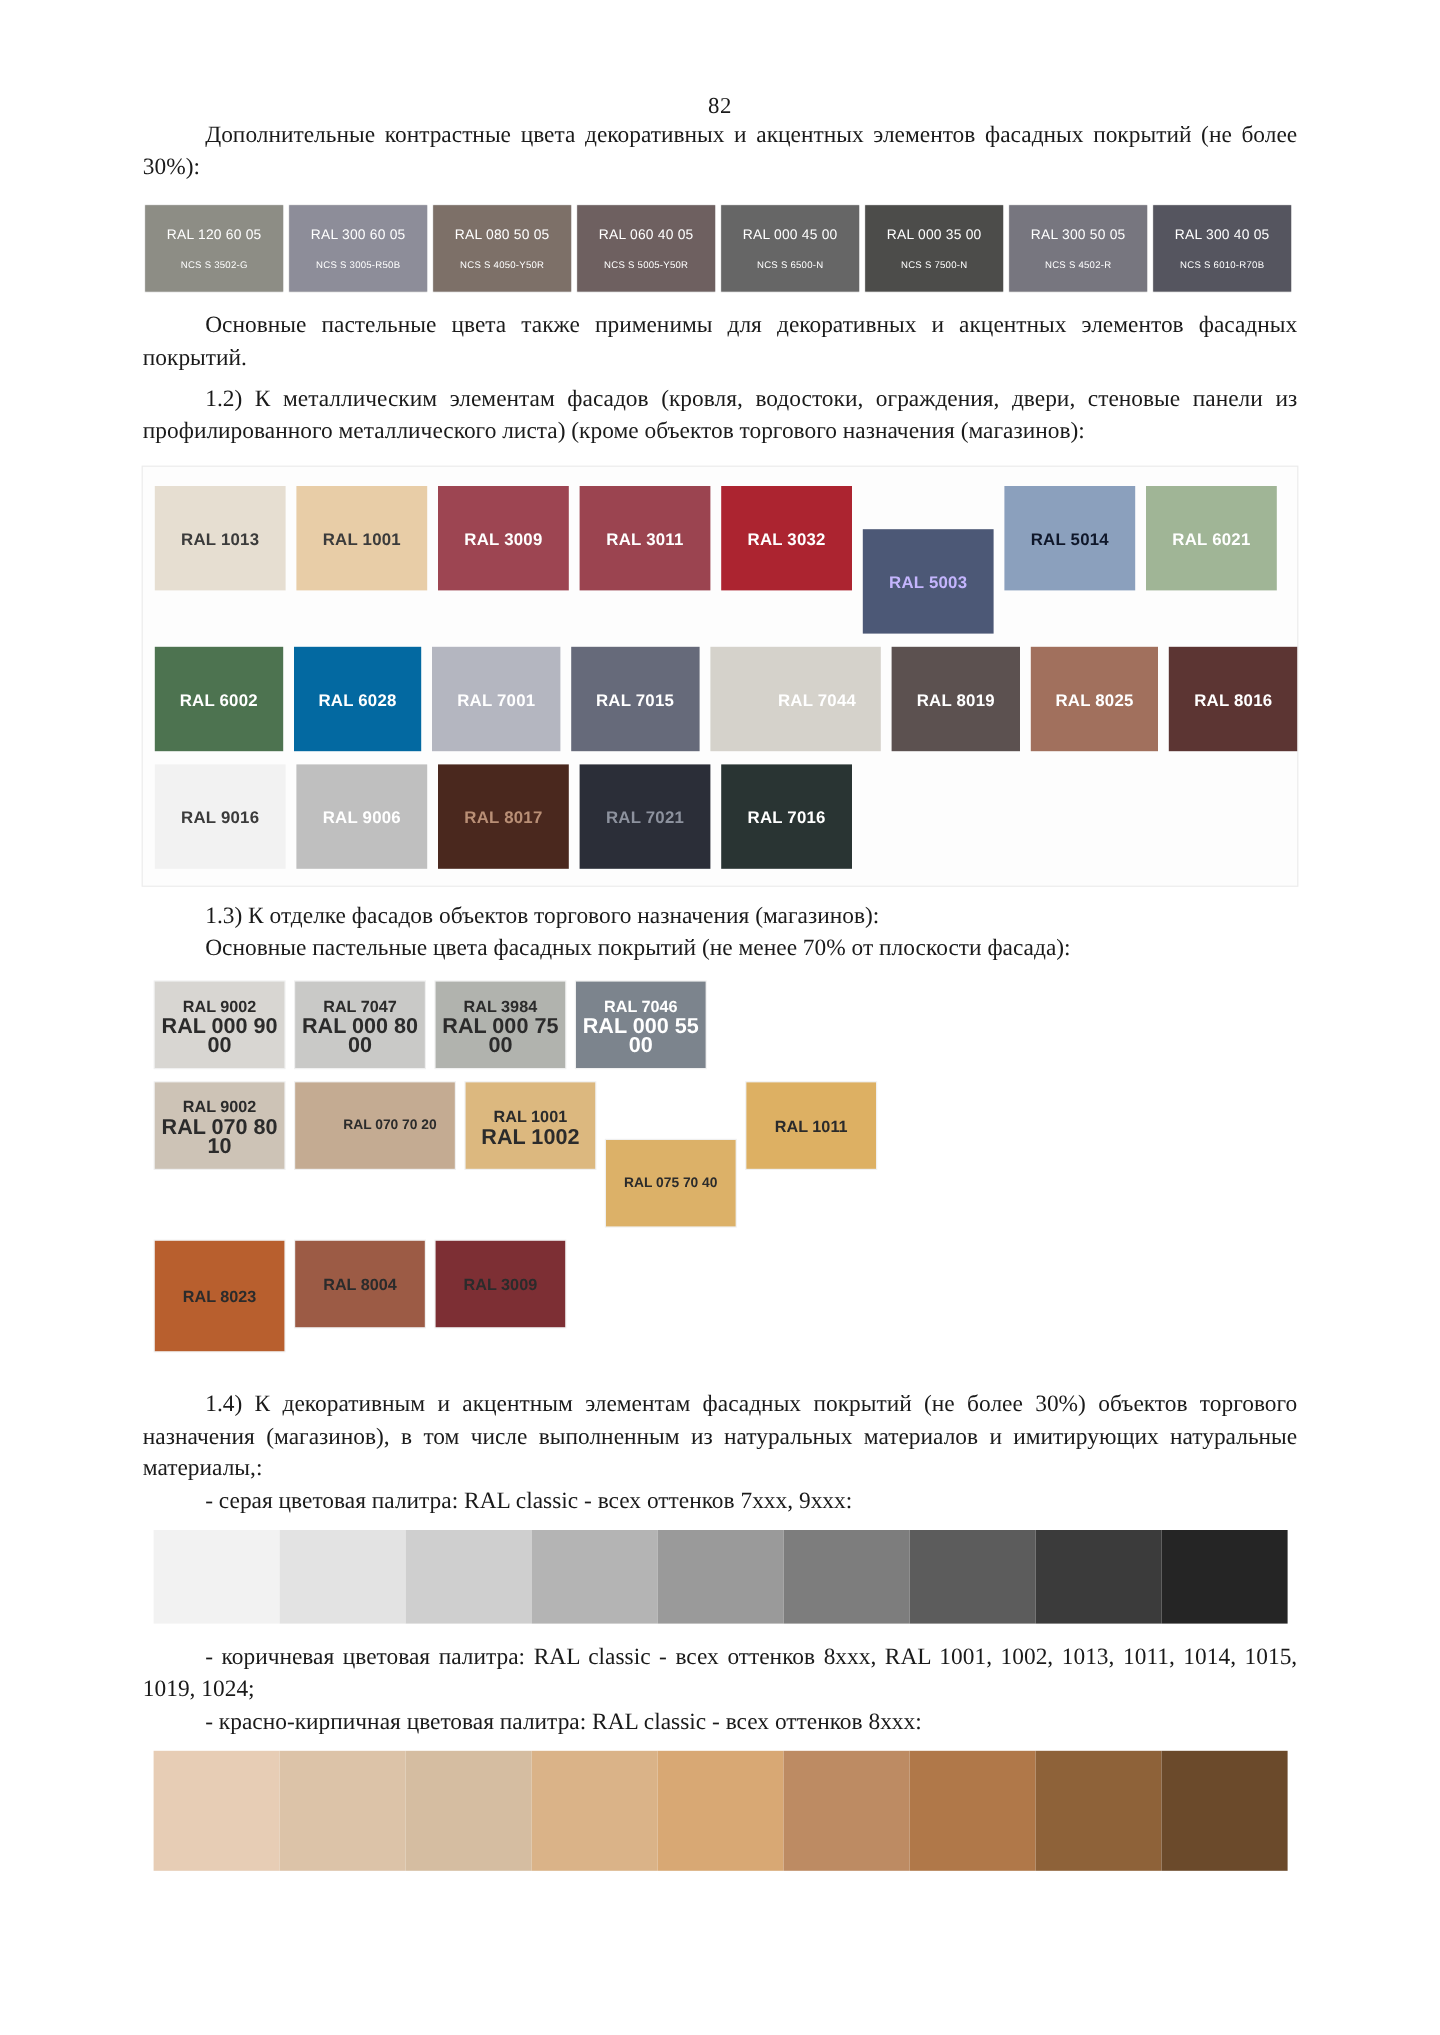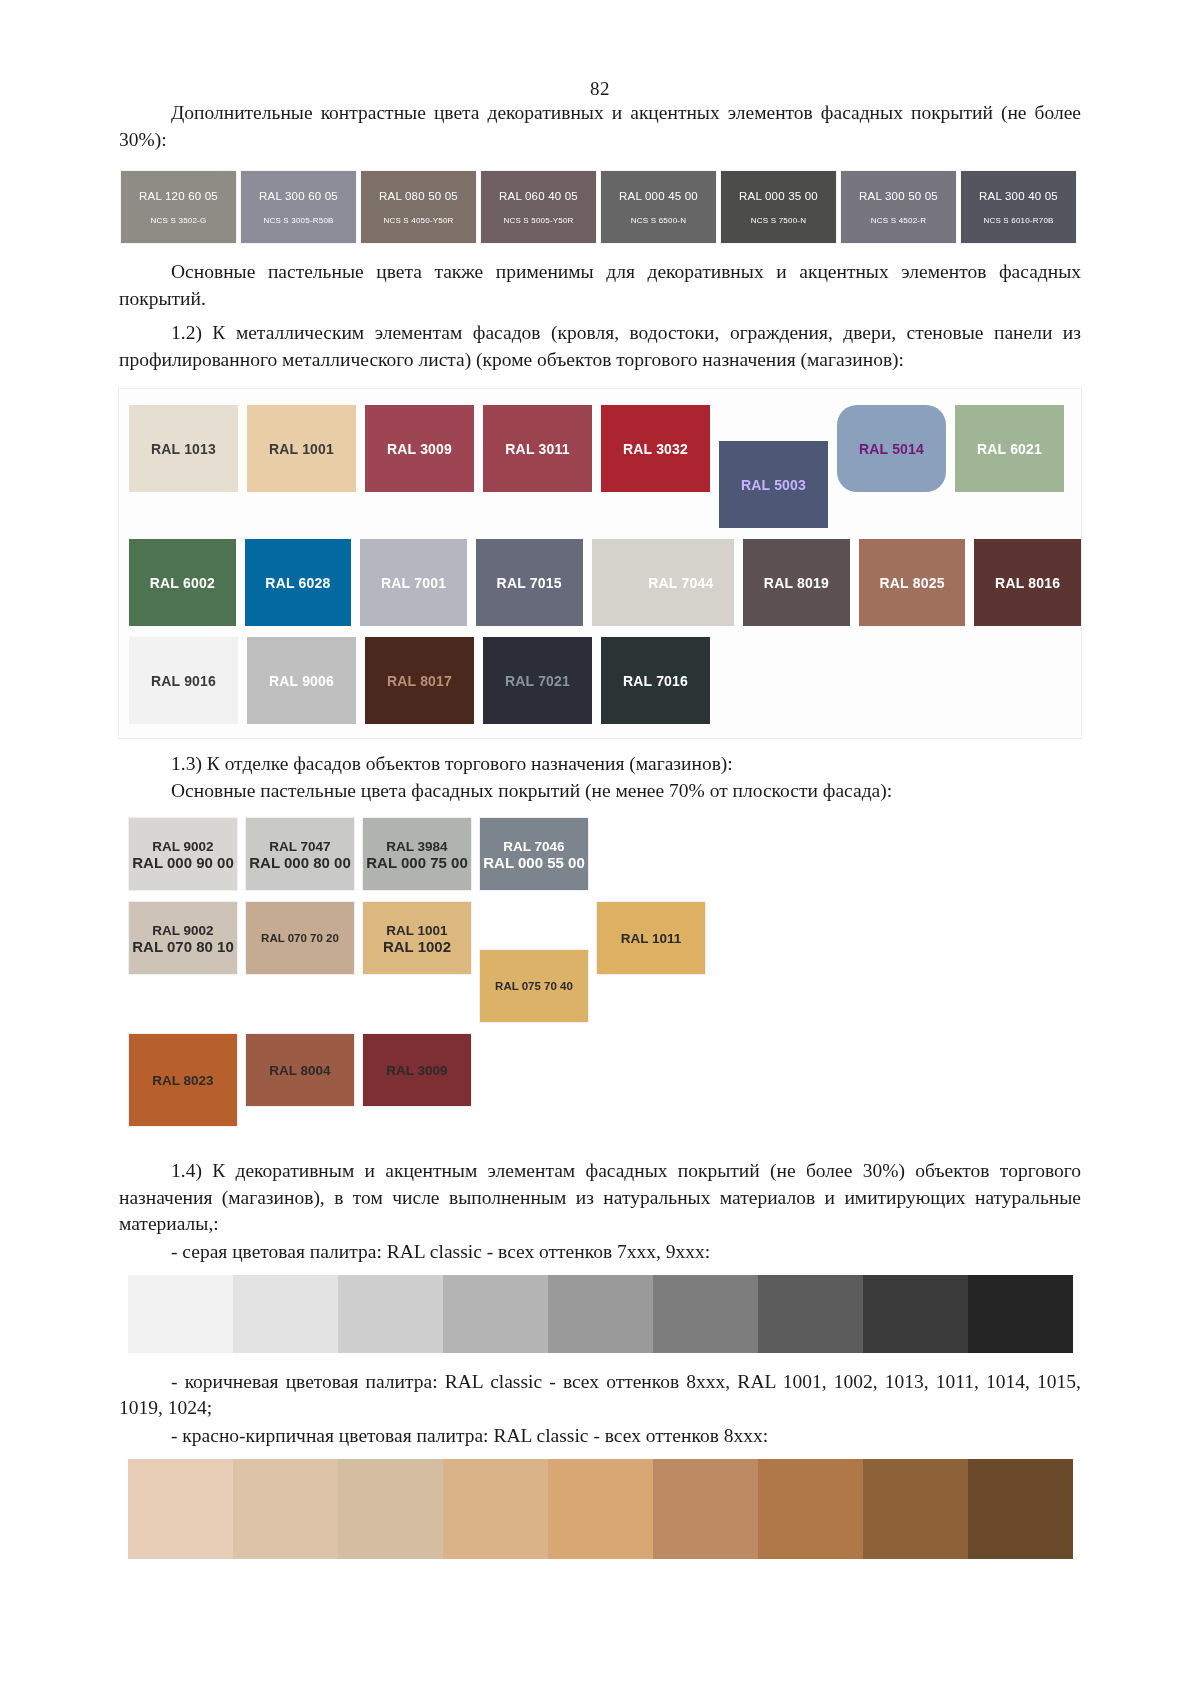--- a/index.html
+++ b/index.html
@@ -92,21 +92,21 @@
   }
   .pastel-sw{
     display:flex;flex-direction:column;
     align-items:center;justify-content:center;
     font-family:"Liberation Sans", sans-serif;
     font-weight:bold;
     text-align:center;
     box-shadow:0 0 0 1px rgba(0,0,0,.06);
   }
   .pastel-sw .l1{font-size:13.5px;line-height:17px;}
-  .pastel-sw .l2{font-size:15px;line-height:16px;}
+  .pastel-sw .l2{font-size:18px;line-height:16px;}
   .pastel-sw.small .l1{font-size:11.5px;line-height:15px;}
 
   
   .grad-strip{
     width:945px;
     margin:10px auto 0 auto;
     display:flex;
     height:78px;
   }
   .grad-strip.brown{height:100px;}
@@ -172,21 +172,21 @@
   </div>
 
   <div class="metal-panel" id="metal-panel">
       <div class="metal-row">
         <div class="metal-sw" style="background: rgb(230, 222, 209); color: rgb(59, 59, 59);">RAL 1013</div>
         <div class="metal-sw" style="background: rgb(232, 205, 167); color: rgb(59, 59, 59);">RAL 1001</div>
         <div class="metal-sw" style="background: rgb(157, 69, 82); color: rgb(255, 255, 255);">RAL 3009</div>
         <div class="metal-sw" style="background: rgb(155, 68, 80); color: rgb(255, 255, 255);">RAL 3011</div>
         <div class="metal-sw" style="background: rgb(172, 36, 48); color: rgb(255, 255, 255);">RAL 3032</div>
         <div class="metal-sw" style="background: rgb(76, 88, 118); color: #c4b5fd; margin-top: 36px;">RAL 5003</div>
-        <div class="metal-sw" style="background: rgb(139, 160, 189); color: #701a75; border-radius: 20px;">RAL 5014</div>
+        <div class="metal-sw" style="background: rgb(139, 160, 189); color: #0f172a;">RAL 5014</div>
         <div class="metal-sw" style="background: rgb(160, 181, 150); color: rgb(255, 255, 255);">RAL 6021</div>
       </div>
       <div class="metal-row">
         <div class="metal-sw" style="background: rgb(77, 115, 80); color: rgb(255, 255, 255);">RAL 6002</div>
         <div class="metal-sw" style="background: #0369a1; color: rgb(255, 255, 255);">RAL 6028</div>
         <div class="metal-sw" style="background: rgb(180, 182, 192); color: rgb(255, 255, 255);">RAL 7001</div>
         <div class="metal-sw" style="background: rgb(102, 106, 122); color: rgb(255, 255, 255);">RAL 7015</div>
         <div class="metal-sw" style="background: rgb(213, 210, 203); color: rgb(255, 255, 255); padding-left: 36px;">RAL 7044</div>
         <div class="metal-sw" style="background: rgb(92, 81, 80); color: rgb(255, 255, 255);">RAL 8019</div>
         <div class="metal-sw" style="background: rgb(161, 112, 93); color: rgb(255, 255, 255);">RAL 8025</div>
@@ -224,21 +224,21 @@
         <div class="pastel-sw" style="background: rgb(124, 132, 141); color: rgb(255, 255, 255); width: 108px; height: 72px;">
           <div class="l1">RAL 7046</div>
           <div class="l2">RAL 000 55 00</div>
         </div>
       </div>
       <div class="pastel-row">
         <div class="pastel-sw" style="background: rgb(205, 195, 182); color: rgb(43, 43, 43); width: 108px; height: 72px;">
           <div class="l1">RAL 9002</div>
           <div class="l2">RAL 070 80 10</div>
         </div>
-        <div class="pastel-sw small" style="background: rgb(196, 171, 146); color: rgb(43, 43, 43); width: 108px; height: 72px;">
+        <div class="pastel-sw small" style="background: rgb(196, 171, 146); color: rgb(43, 43, 43); width: 108px; height: 72px; padding-left: 25px;">
           <div class="l1">RAL 070 70 20</div>
         </div>
         <div class="pastel-sw" style="background: rgb(220, 184, 127); color: rgb(43, 43, 43); width: 108px; height: 72px;">
           <div class="l1">RAL 1001</div>
           <div class="l2">RAL 1002</div>
         </div>
         <div class="pastel-sw small" style="background: rgb(220, 177, 104); color: rgb(43, 43, 43); width: 108px; height: 72px; margin-top: 48px;">
           <div class="l1">RAL 075 70 40</div>
         </div>
         <div class="pastel-sw" style="background: rgb(221, 176, 99); color: rgb(43, 43, 43); width: 108px; height: 72px;">

